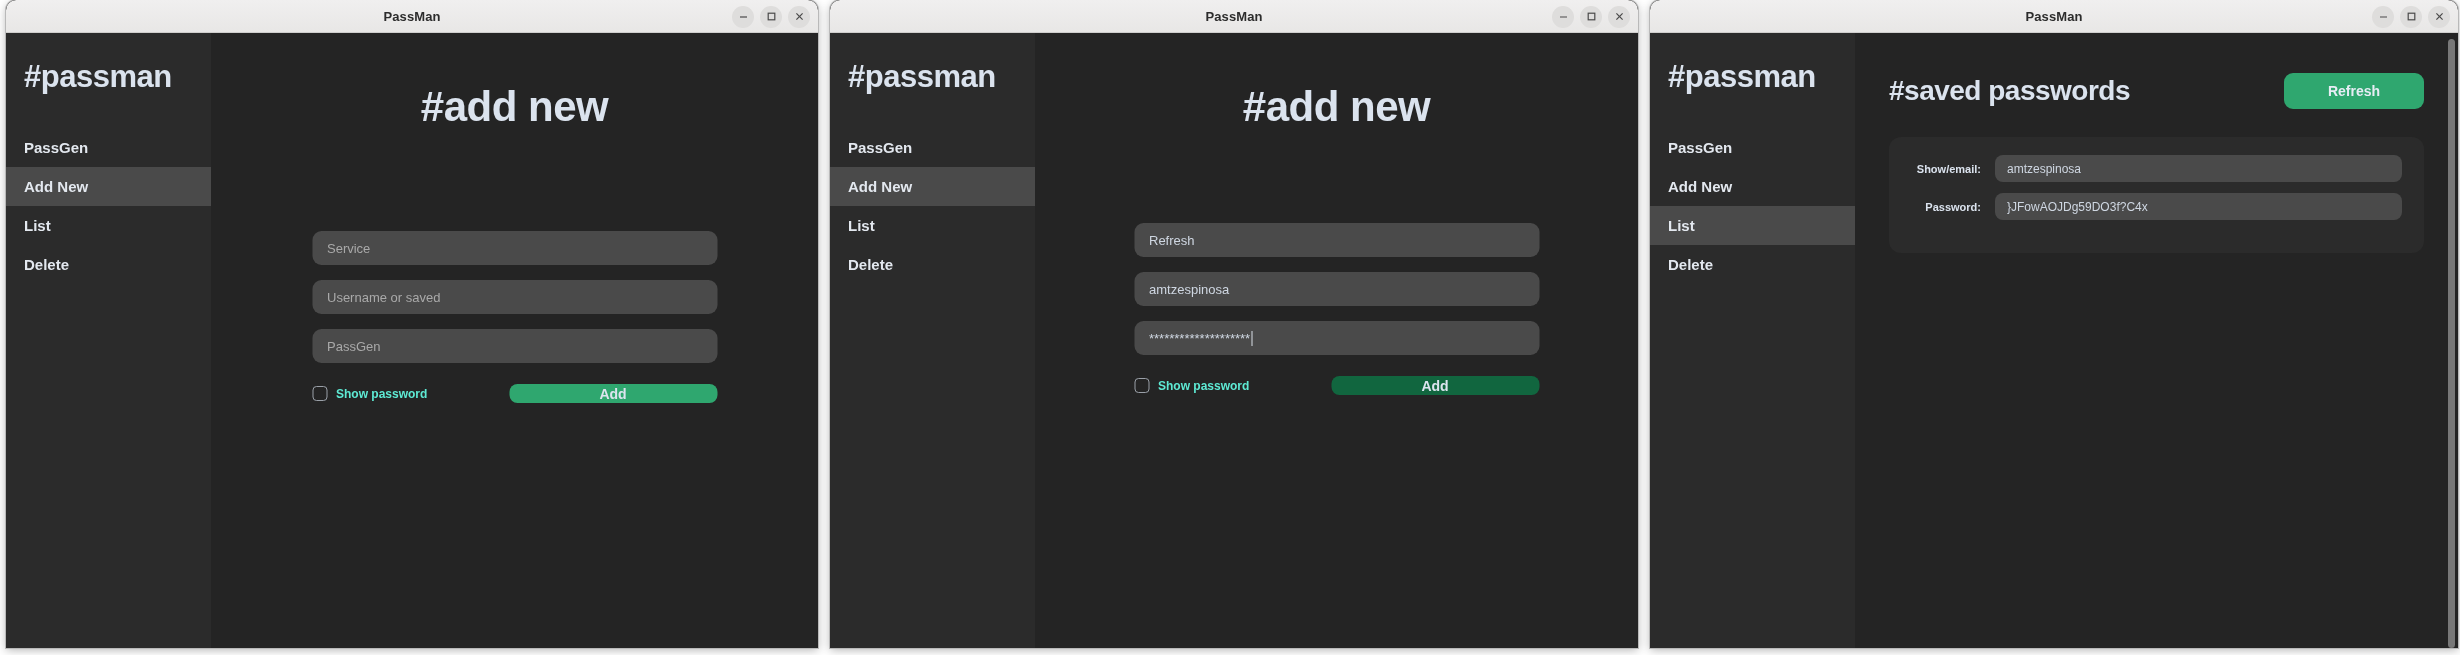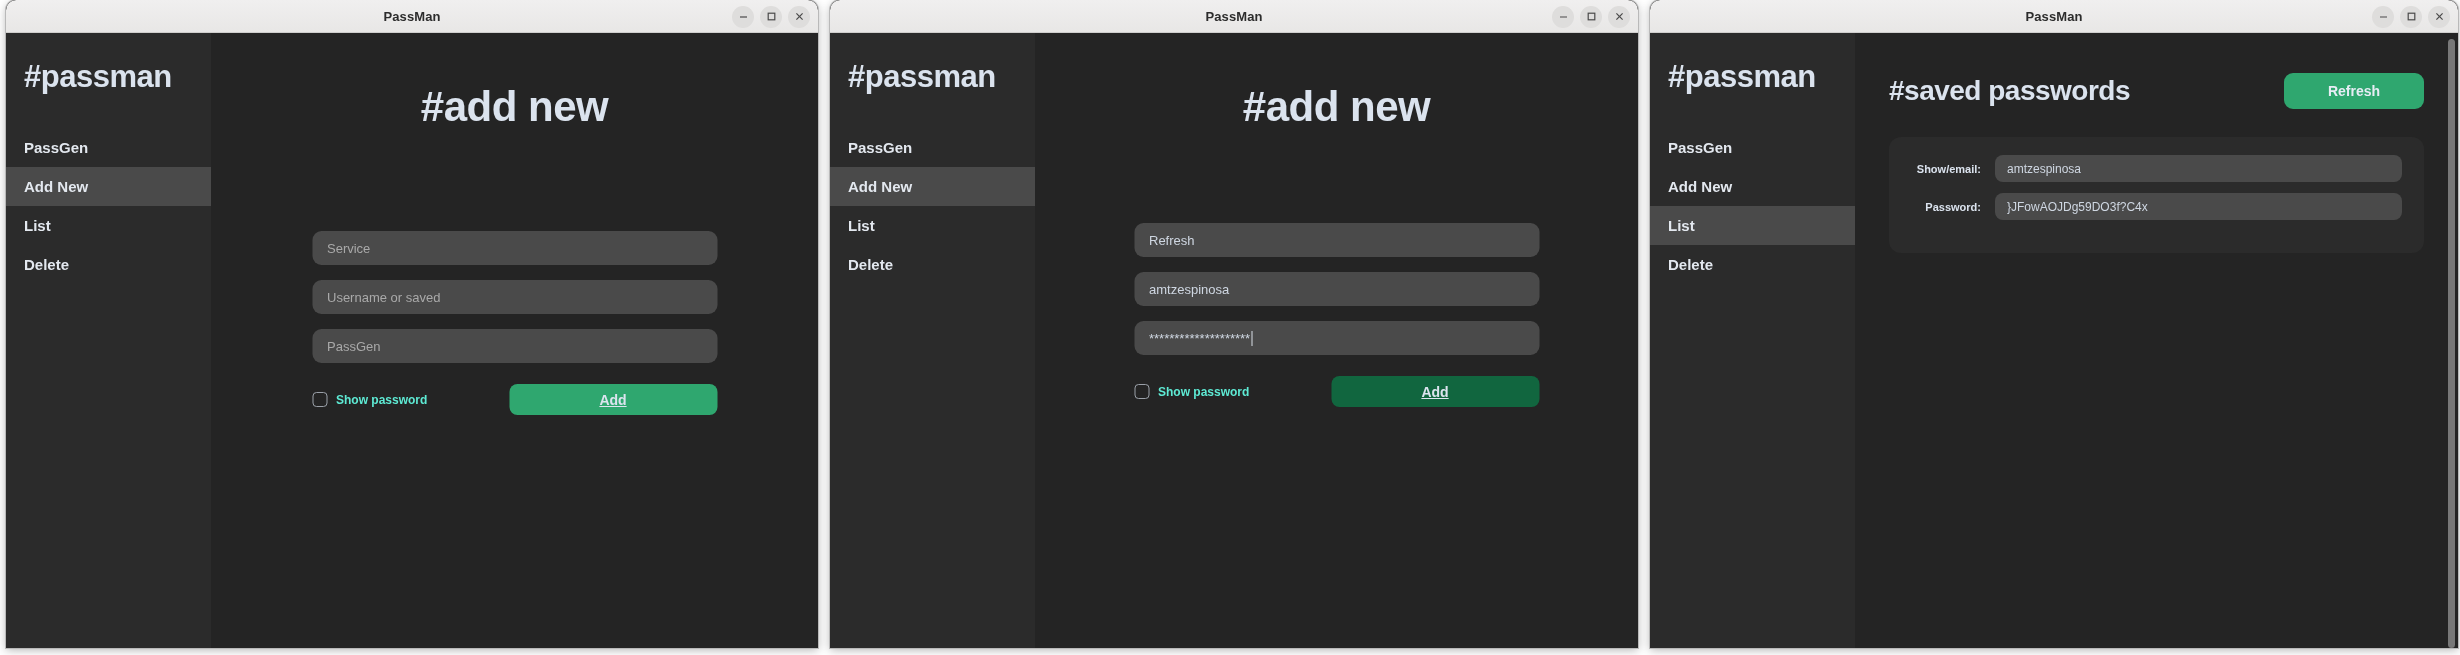--- a/index.html
+++ b/index.html
@@ -174,31 +174,30 @@
     background: transparent;
   }
   .checklabel {
     font-size: 12px;
     font-weight: bold;
     color: #5eead4;
   }
   .btn-add {
     margin-left: auto;
     width: 208px;
-    height: 31px;
+    height: 19px;
     border-radius: 8px;
     display: flex;
     align-items: center;
     justify-content: center;
     font-size: 14px;
     font-weight: bold;
     color: #dce4ef;
     cursor: pointer;
     border: none;
-    text-decoration: underline;
   }
   .btn-add.bright { background: #2fa76f; }
   .btn-add.dark { background: #11663f; }
 
   
   .page-list { padding: 40px 34px 0 34px; }
   .list-header {
     display: flex;
     align-items: center;
     gap: 22px;

